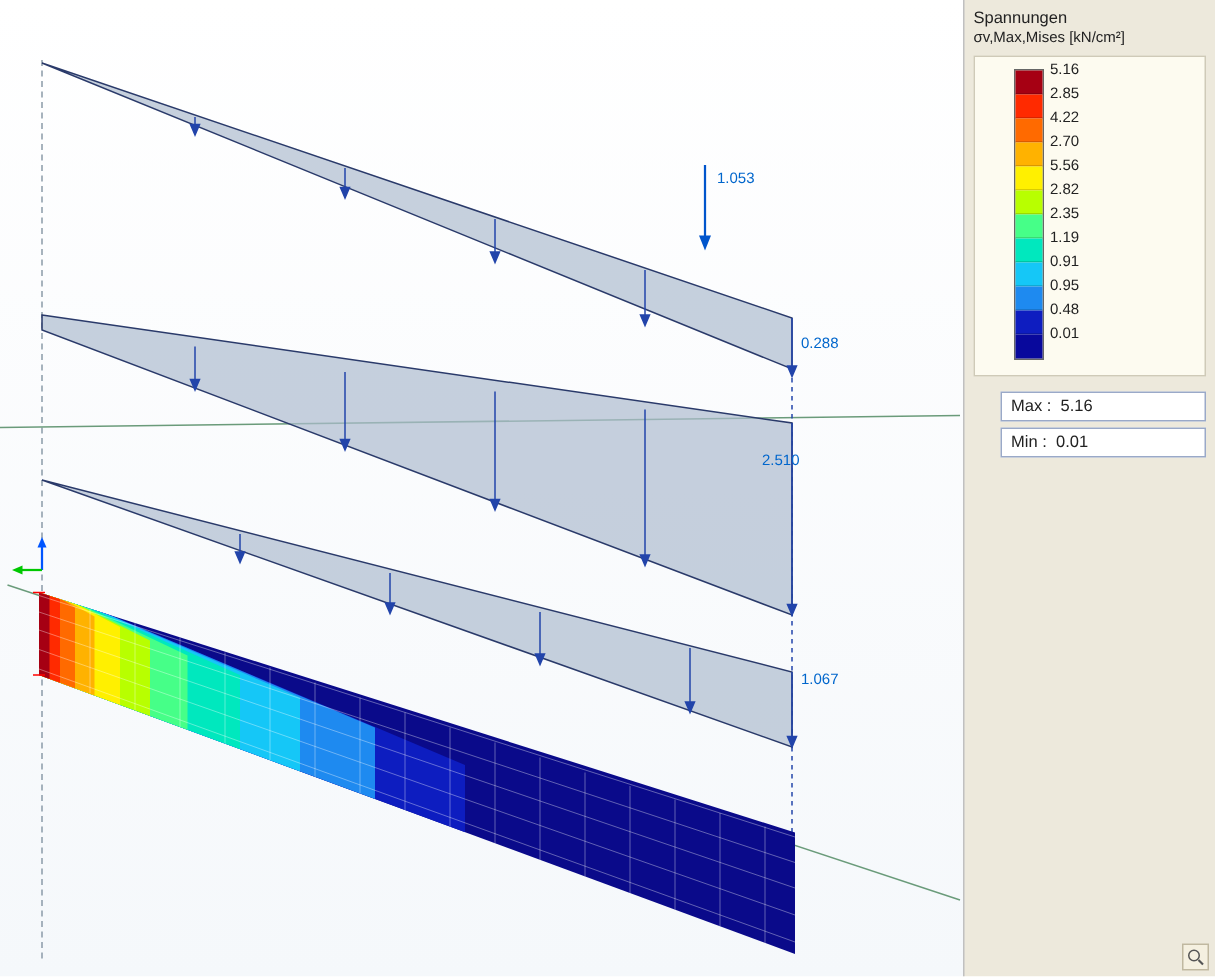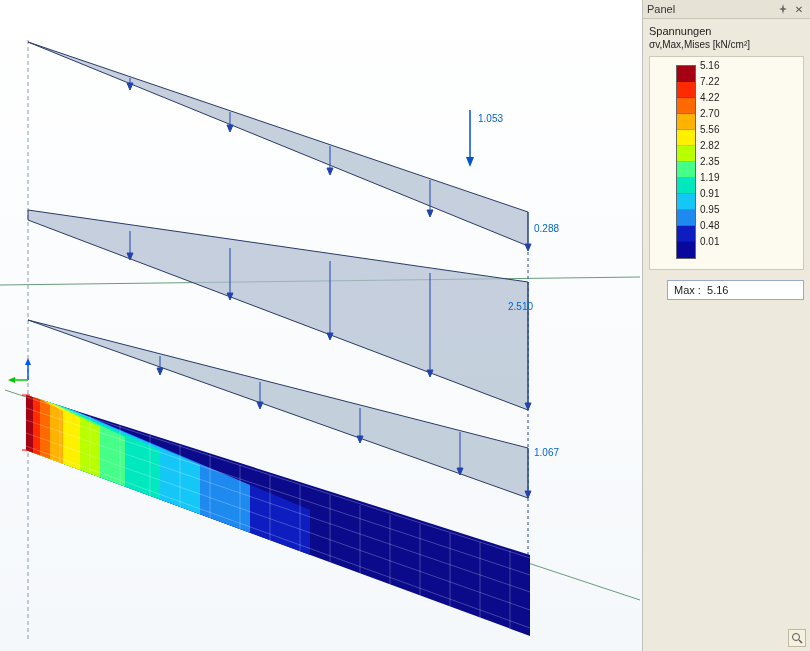--- a/index.html
+++ b/index.html
@@ -164,29 +164,20 @@
 
         <g stroke="#ff0000" stroke-width="1">
           <line x1="22" y1="395" x2="30" y2="395"></line>
           <line x1="22" y1="450" x2="30" y2="450"></line>
         </g>
       </g>
     </svg>
   </div>
 
   <div class="panel">
-    <div class="panel-header">
-      <span class="panel-title">Panel</span>
-      <span class="btn">
-        <svg width="10" height="10" viewBox="0 0 10 10">
-            <path d="M5 0 L6 4 L9 5 L6 6 L5 10 L4 6 L1 5 L4 4 Z" fill="#666"></path>
-          </svg>
-      </span>
-      <span class="btn">✕</span>
-    </div>
 
     <div class="legend-block">
       <div class="legend-title">Spannungen</div>
       <div class="legend-sub">
         <span>σv,Max,Mises</span>
         <span>[kN/cm²]</span>
       </div>
       <div class="legend-box">
         <div class="legend-row">
           <div class="legend-bar">
@@ -198,41 +189,45 @@
             <div class="legend-seg" style="background:#b8ff00"></div>
             <div class="legend-seg" style="background:#46ff88"></div>
             <div class="legend-seg" style="background:#00e8be"></div>
             <div class="legend-seg" style="background:#15c7f7"></div>
             <div class="legend-seg" style="background:#1e8af0"></div>
             <div class="legend-seg" style="background:#0e1dc0"></div>
             <div class="legend-seg" style="background:#08089c"></div>
           </div>
           <div class="legend-labels">
             <div class="legend-val">5.16</div>
-            <div class="legend-val">7.22</div>
+            <div class="legend-val">2.85</div>
             <div class="legend-val">4.22</div>
             <div class="legend-val">2.70</div>
             <div class="legend-val">5.56</div>
             <div class="legend-val">2.82</div>
             <div class="legend-val">2.35</div>
             <div class="legend-val">1.19</div>
             <div class="legend-val">0.91</div>
             <div class="legend-val">0.95</div>
             <div class="legend-val">0.48</div>
             <div class="legend-val">0.01</div>
           </div>
         </div>
       </div>
     </div>
 
     <div class="stats">
       <div class="stat-row">
         <span>Max :</span>
         &nbsp;<span>5.16</span>
       </div>
+      <div class="stat-row">
+        <span>Min  :</span>
+        &nbsp;<span>0.01</span>
+      </div>
     </div>
 
     <div class="panel-spacer"></div>
 
     <div class="panel-footer">
       <div class="zoom-btn">
         <svg width="12" height="12" viewBox="0 0 12 12">
             <circle cx="5" cy="5" r="3.5" fill="none" stroke="#555" stroke-width="1"></circle>
             <line x1="8" y1="8" x2="11" y2="11" stroke="#555" stroke-width="1.4"></line>
           </svg>

